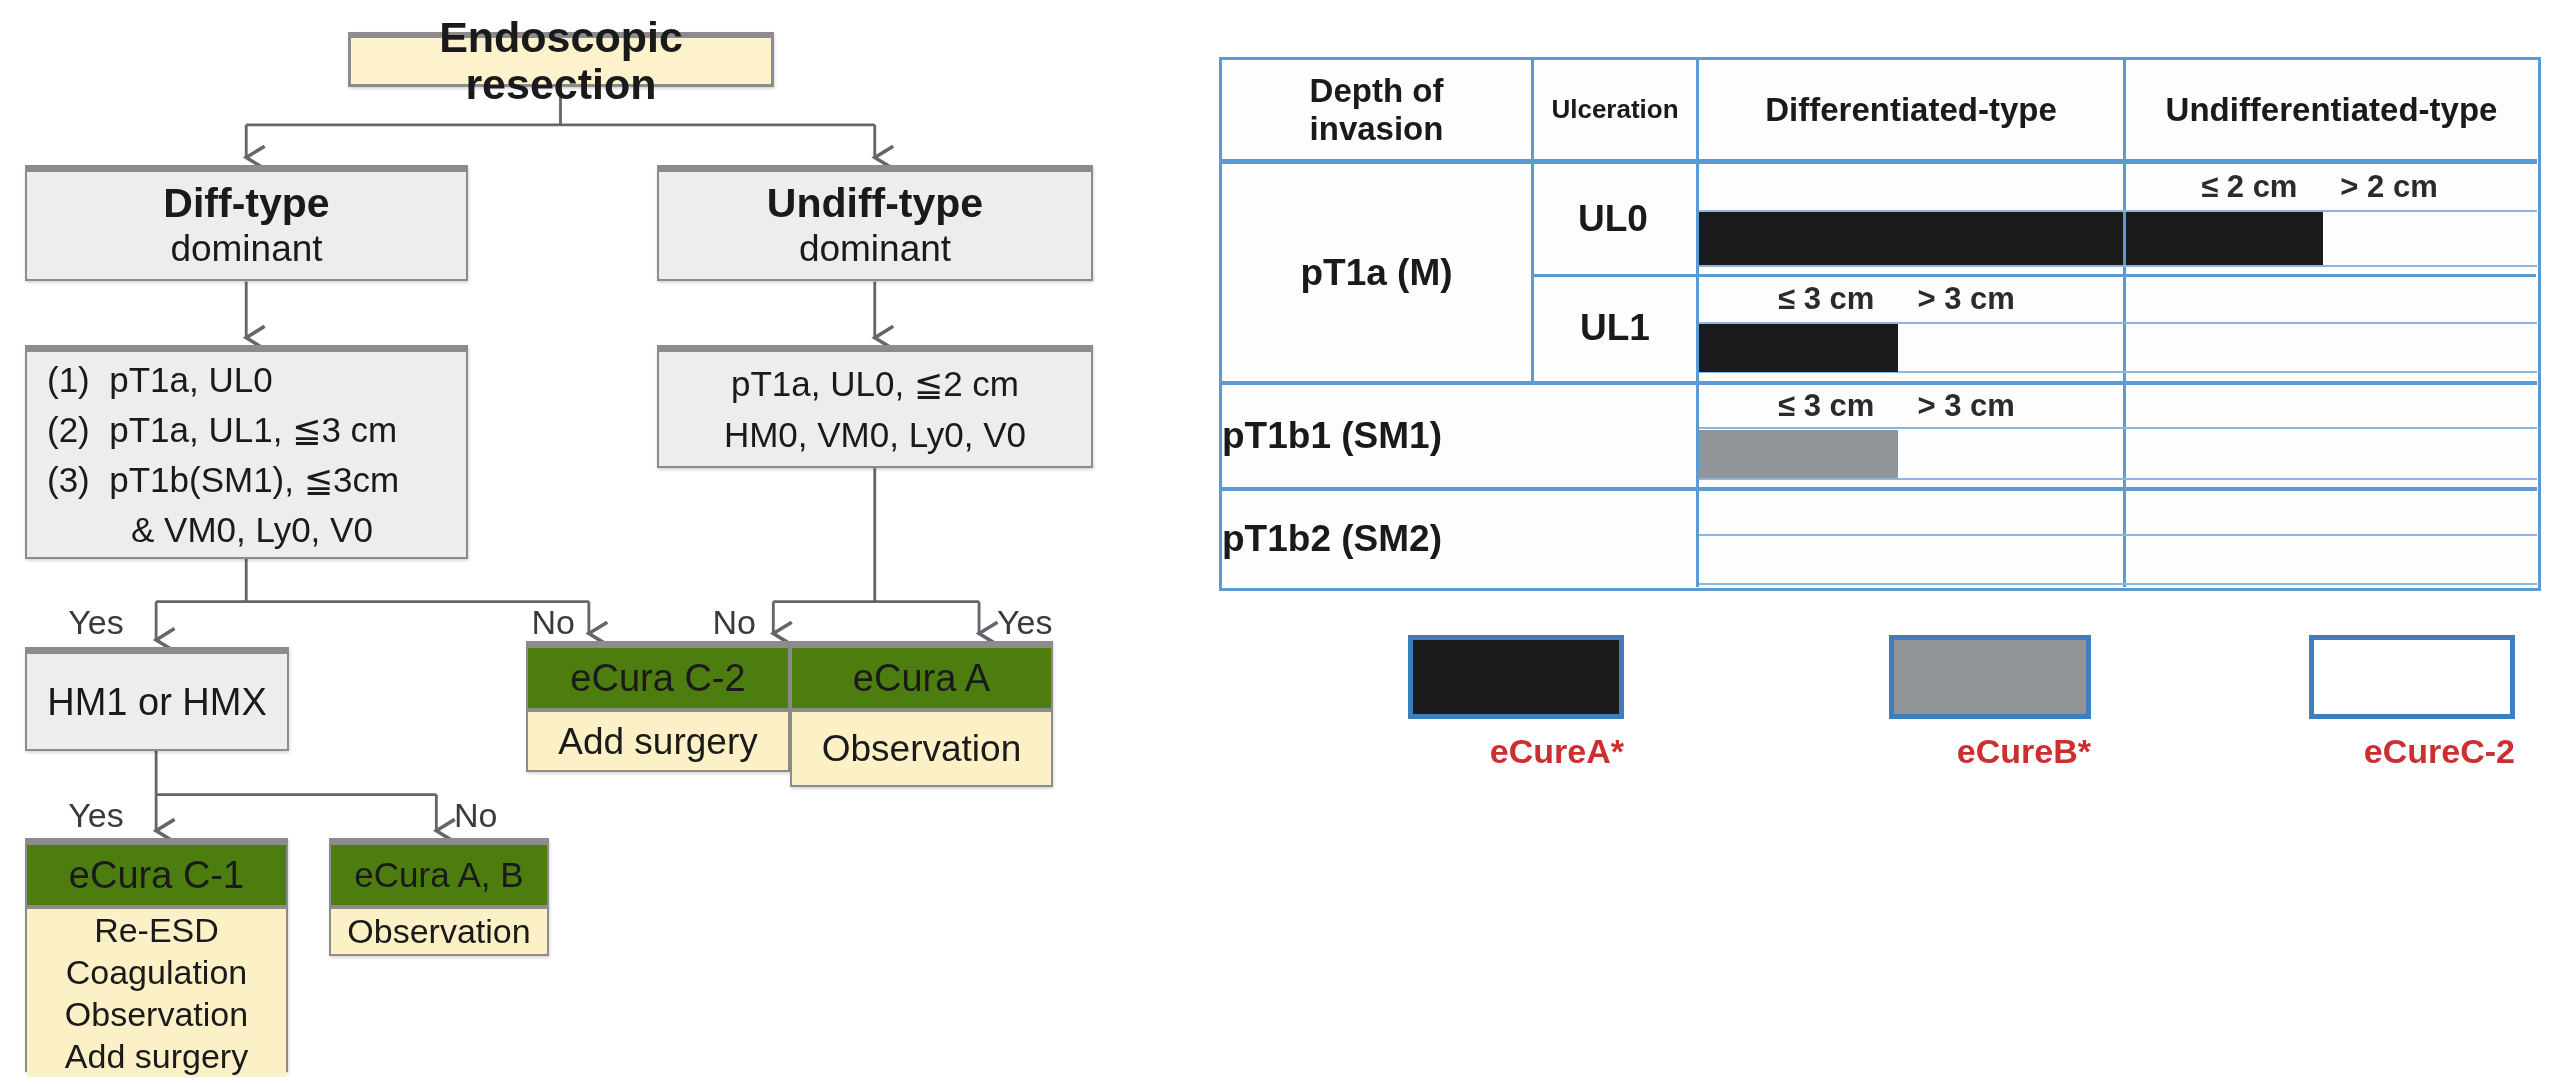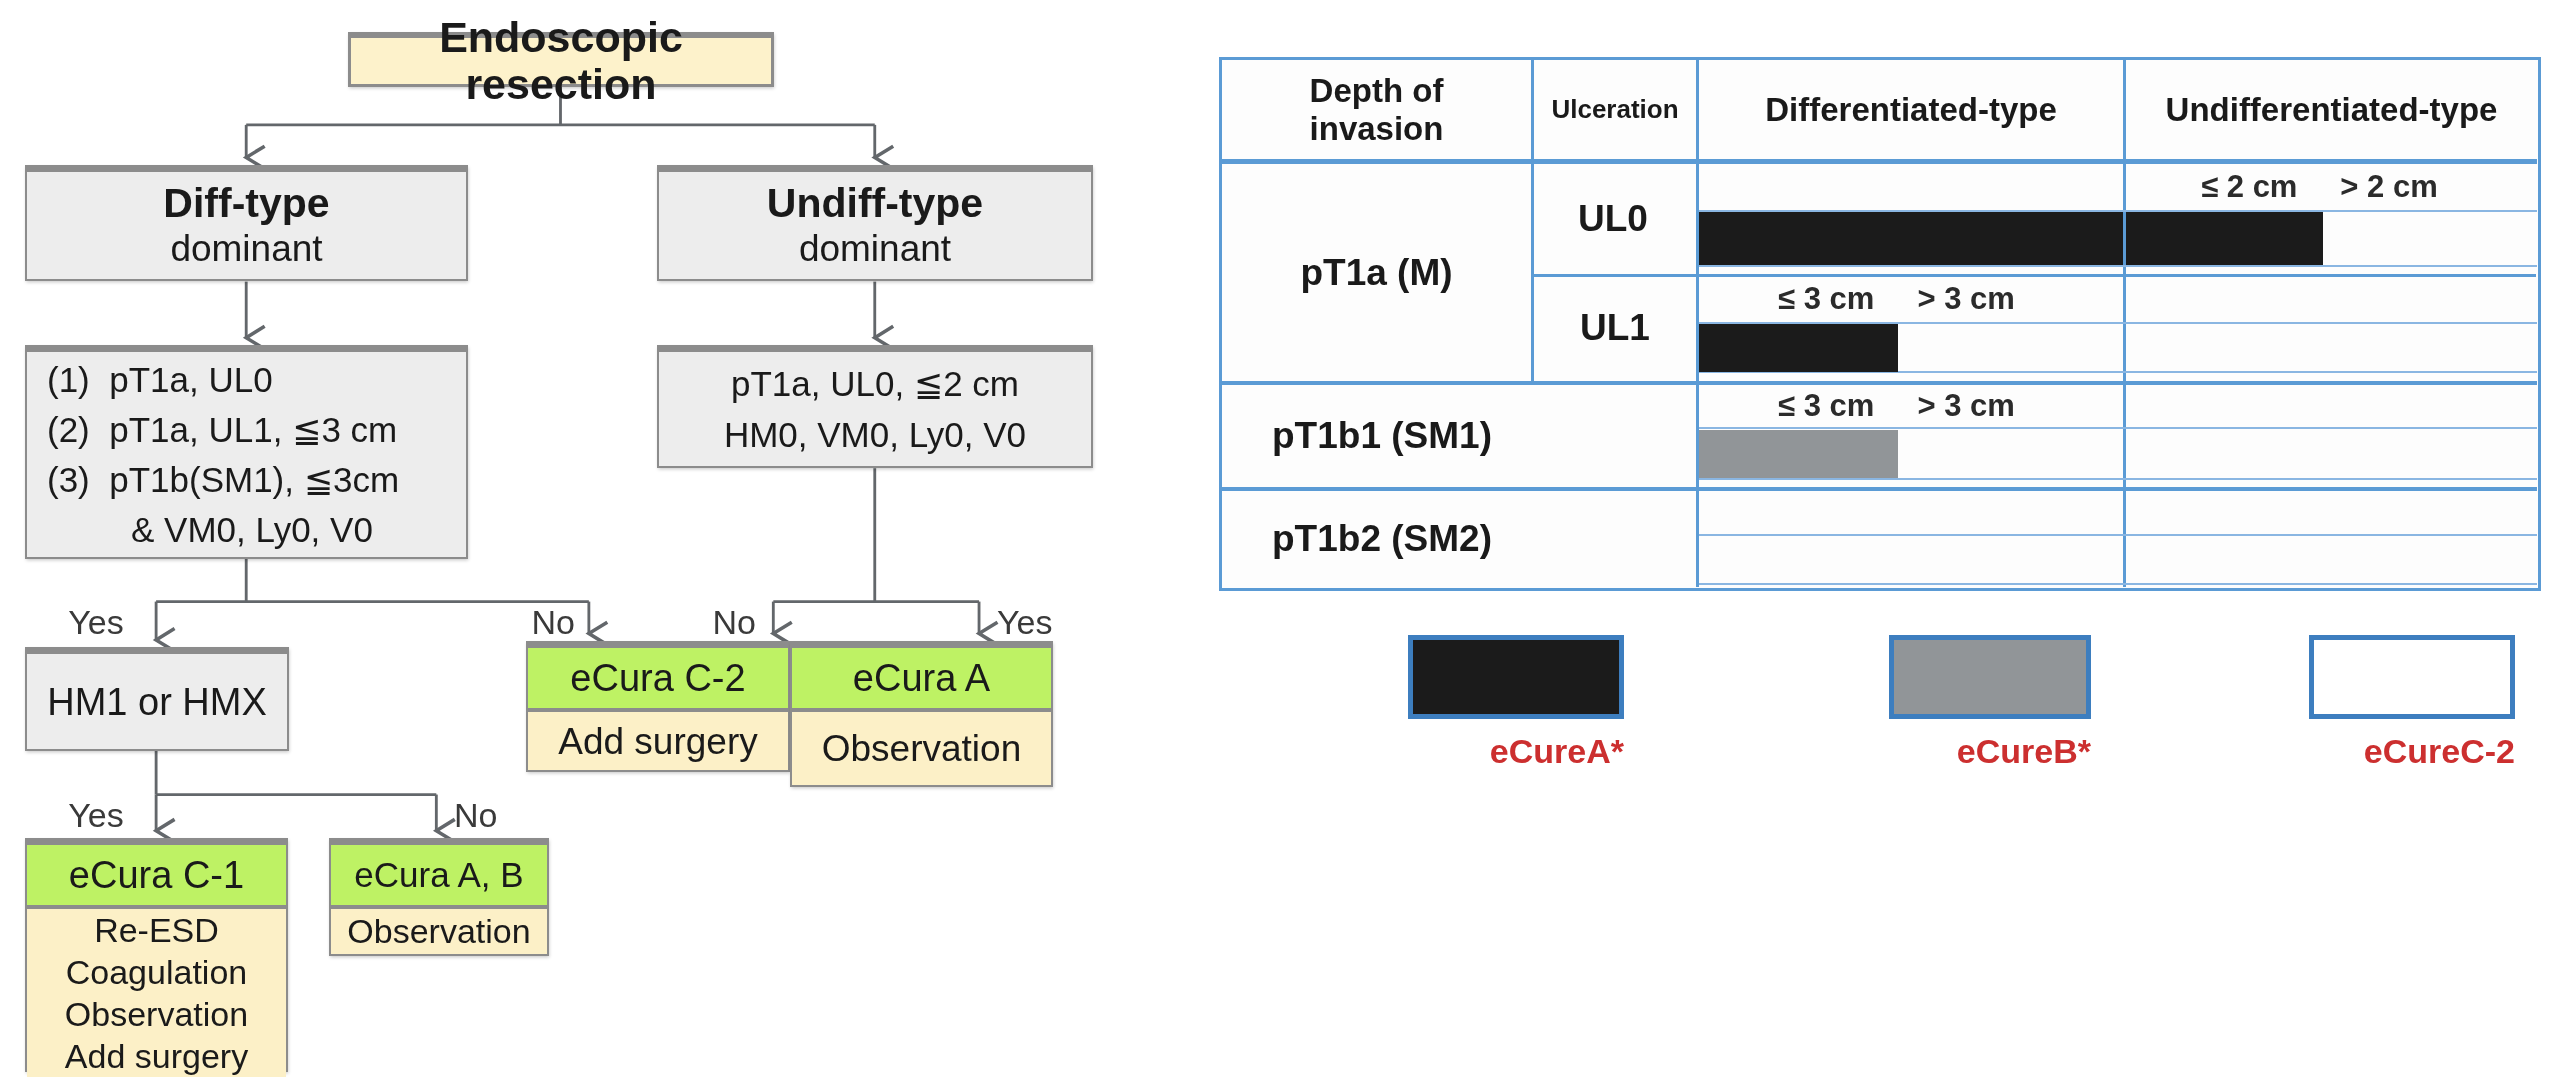--- a/index.html
+++ b/index.html
@@ -13,21 +13,21 @@
   .node{
     position:absolute;box-sizing:border-box;background:#ededed;
     border:2.8px solid #8c8c8c;border-top-width:7px;
     box-shadow:1.4px 2.1px 3.5px rgba(0,0,0,.22);
     display:flex;flex-direction:column;align-items:center;justify-content:center;
     text-align:center;
   }
   .node.title-box{background:#fdf2cb;border-width:3.5px;border-top-width:6.4px;}
   .node.two{padding:0;justify-content:flex-start;align-items:stretch;}
   .nhead{
-    box-sizing:border-box;background:#bef264;border-bottom:4.3px solid #8c8c8c;
+    box-sizing:border-box;background:#4d7c0f;border-bottom:4.3px solid #8c8c8c;
     display:flex;align-items:center;justify-content:center;
     font-size:38px;height:64px;flex:0 0 64px;
   }
   .nbody{
     box-sizing:border-box;background:#fcf0c7;flex:1 1 auto;
     display:flex;flex-direction:column;align-items:center;justify-content:center;
     font-size:37px;line-height:43px;
   }
   .node .t1{font-size:41px;font-weight:bold;line-height:47px;}
   .node .t2{font-size:37px;line-height:44px;}
@@ -42,21 +42,21 @@
   .rtable{
     position:absolute;left:1219px;top:57px;width:1322px;height:534px;
     box-sizing:border-box;border:3.5px solid #5b9bd5;background:#fdfdfd;
   }
   .rtable .cell{position:absolute;display:flex;align-items:center;justify-content:center;text-align:center;box-sizing:border-box;}
   .rtable .vline,.rtable .hline{position:absolute;background:#5b9bd5;}
   .rtable .thin{background:#8ab6e2;}
   .hdr{font-weight:bold;font-size:33px;line-height:38px;}
   .hdr-small{font-weight:bold;font-size:26px;}
   .rowlab{font-weight:bold;font-size:37px;}
-  .rowlab.leftpad{justify-content:flex-start;padding-left:50px;}
+  .rowlab.leftpad{justify-content:flex-start;}
   .ullab{font-weight:bold;font-size:37px;}
   .sizerow{position:absolute;}
   .sizelab{position:absolute;transform:translate(-50%,-50%);font-weight:600;font-size:31px;color:#2b2b2b;white-space:nowrap;}
   .barwrap{position:absolute;}
   .barwrap .bar{height:100%;}
   .bar-black{background:#1b1b1b;}
   .bar-gray{background:#919598;}
 
   
   .swatch{position:absolute;box-sizing:border-box;border:5.7px solid #3d7ebf;}

